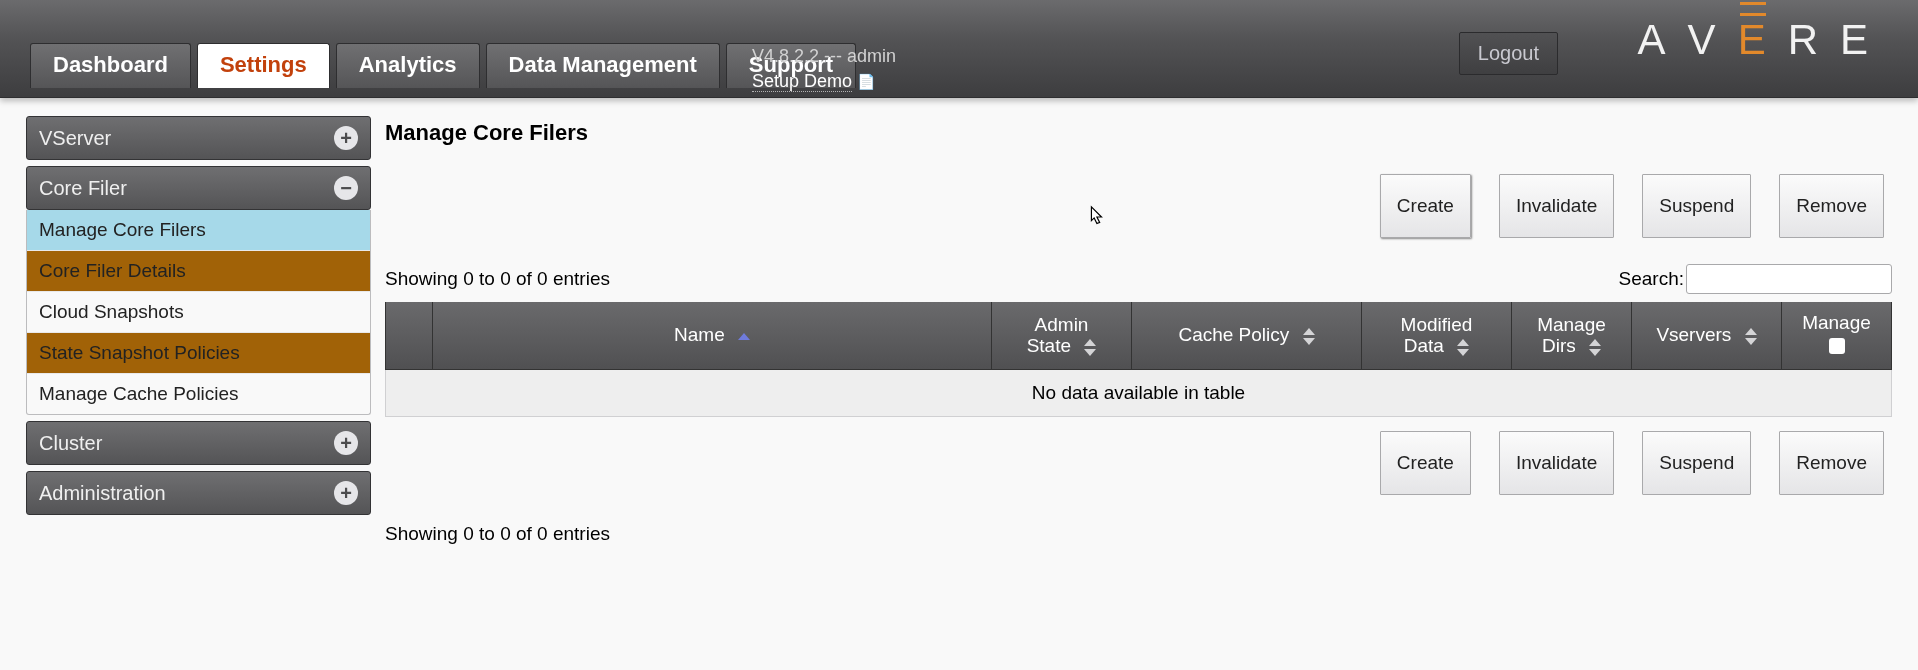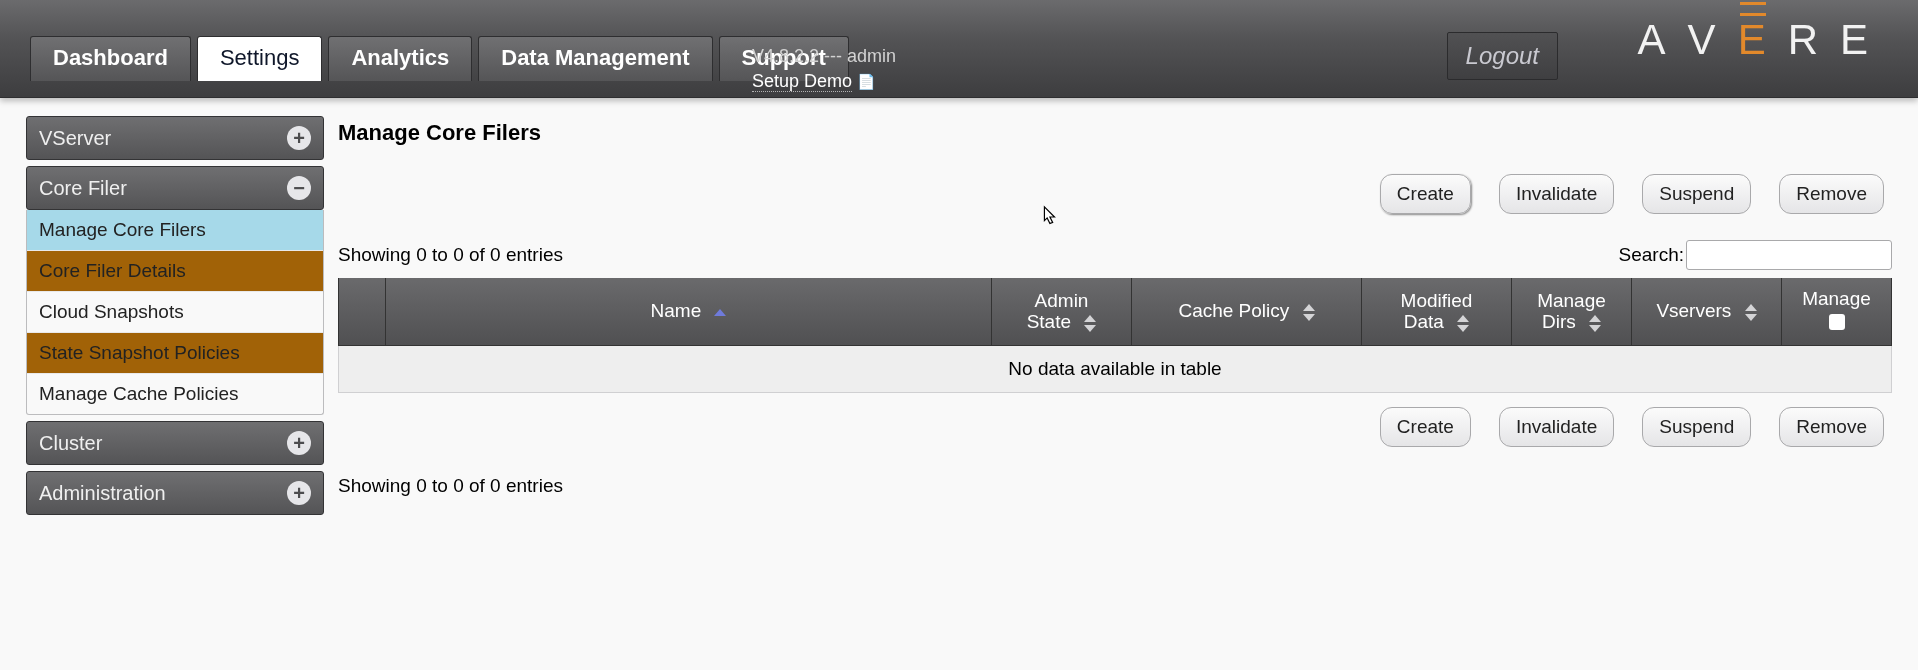--- a/index.html
+++ b/index.html
@@ -7,59 +7,58 @@
   body { width:1918px; height:670px; background:#f9f9f9; position:relative; }
 
   
   .topband {
     height:98px;
     background: linear-gradient(#6b6b6d,#535355 40%,#3d3d3f);
     position:relative;
     border-bottom:1px solid #2e2e30;
     box-shadow:0 3px 6px rgba(0,0,0,.25);
   }
-  .tabbar { position:absolute; left:30px; bottom:16px; display:flex; align-items:center; }
+  .tabbar { position:absolute; left:30px; bottom:9px; display:flex; align-items:center; }
   .tab {
     padding:8px 22px 10px;
     font-size:22px;
     color:#fff;
     background: linear-gradient(#707072,#555557);
     border:1px solid #2e2e30;
     border-bottom:none;
     border-radius:3px 3px 0 0;
     margin-right:6px;
     cursor:pointer;
     font-weight:600;
   }
-  .tab.active { background:#fff; color:#0f172a; font-weight:400; }
+  .tab.active { background:#fff; color:#c2410c; font-weight:700; }
 
   .meta { position:absolute; left:752px; bottom:4px; font-size:18px; color:#d2d2d2; line-height:1.35; }
   .meta .link { color:#fff; border-bottom:1px dotted rgba(255,255,255,.6); cursor:pointer; }
   .meta .doc-icon { font-size:15px; }
 
   .logout-btn {
     position:absolute; top:32px; right:360px;
     background: linear-gradient(#515153,#3f3f41);
     color:#c9c9d0;
     border:1px solid #2b2b2d;
     border-radius:2px;
     padding:9px 18px;
-    font-size:24px;
-    cursor:pointer;
-    font-style:italic;
+    font-size:20px;
+    cursor:pointer;
   }
 
   .logo { position:absolute; right:28px; top:16px; display:flex; align-items:center; letter-spacing:22px; color:#f2f2f2; font-size:42px; font-weight:300; font-family:"Helvetica Neue",Arial,sans-serif;}
   .logo .e { color:#e2892b; position:relative; display:inline-block; }
   .logo .e::before { content:""; position:absolute; left:2px; top:-14px; width:26px; height:8px; border-top:3px solid #e2892b; border-bottom:3px solid #e2892b; }
 
   
   .main { display:flex; padding:18px 26px 0 26px; gap:14px; }
 
-  .sidebar { width:298px; flex-shrink:0;border-radius:27px; }
+  .sidebar { width:345px; flex-shrink:0;border-radius:27px; }
   .accordion-head {
     background: linear-gradient(#6f6f71,#545456);
     color:#efefef;
     font-size:20px;
     padding:9px 12px;
     border:1px solid #333335;
     border-radius:3px;
     display:flex; justify-content:space-between; align-items:center;
     cursor:pointer;
     margin-top:6px;
@@ -77,25 +76,25 @@
   .sidebar-item.sel { background:#a6d9e9; }
   .sidebar-item.alt { background:#a16207; }
 
   .content { flex:1; min-width:0; }
   .page-title { font-size:22px; font-weight:700; margin:4px 0 28px; }
 
   .btnrow { display:flex; justify-content:flex-end; gap:28px; padding-right:8px; }
   .btn {
     background: linear-gradient(#fbfbfb,#e5e5e7);
     border:1px solid #a9a9ab;
-    padding:8px 16px;
+    padding:20px 16px;
     font-size:19px;
     color:#222;
     cursor:pointer;
-    border-radius:12px;
+    border-radius:1px;
   }
   .btn.shadow { box-shadow:1px 1px 2px rgba(0,0,0,.45); }
 
   .cursor { position:absolute; width:22px; height:26px; pointer-events:none; }
 
   .row2 { display:flex; justify-content:space-between; align-items:center; margin-top:26px; }
   .showing { font-size:19px; }
   .searchwrap { display:flex; align-items:center; gap:2px; font-size:19px; }
   .searchwrap input { width:206px; height:30px; border:1px solid #a9a9ab; border-radius:3px; padding:0 8px; font-size:17px; }
 

